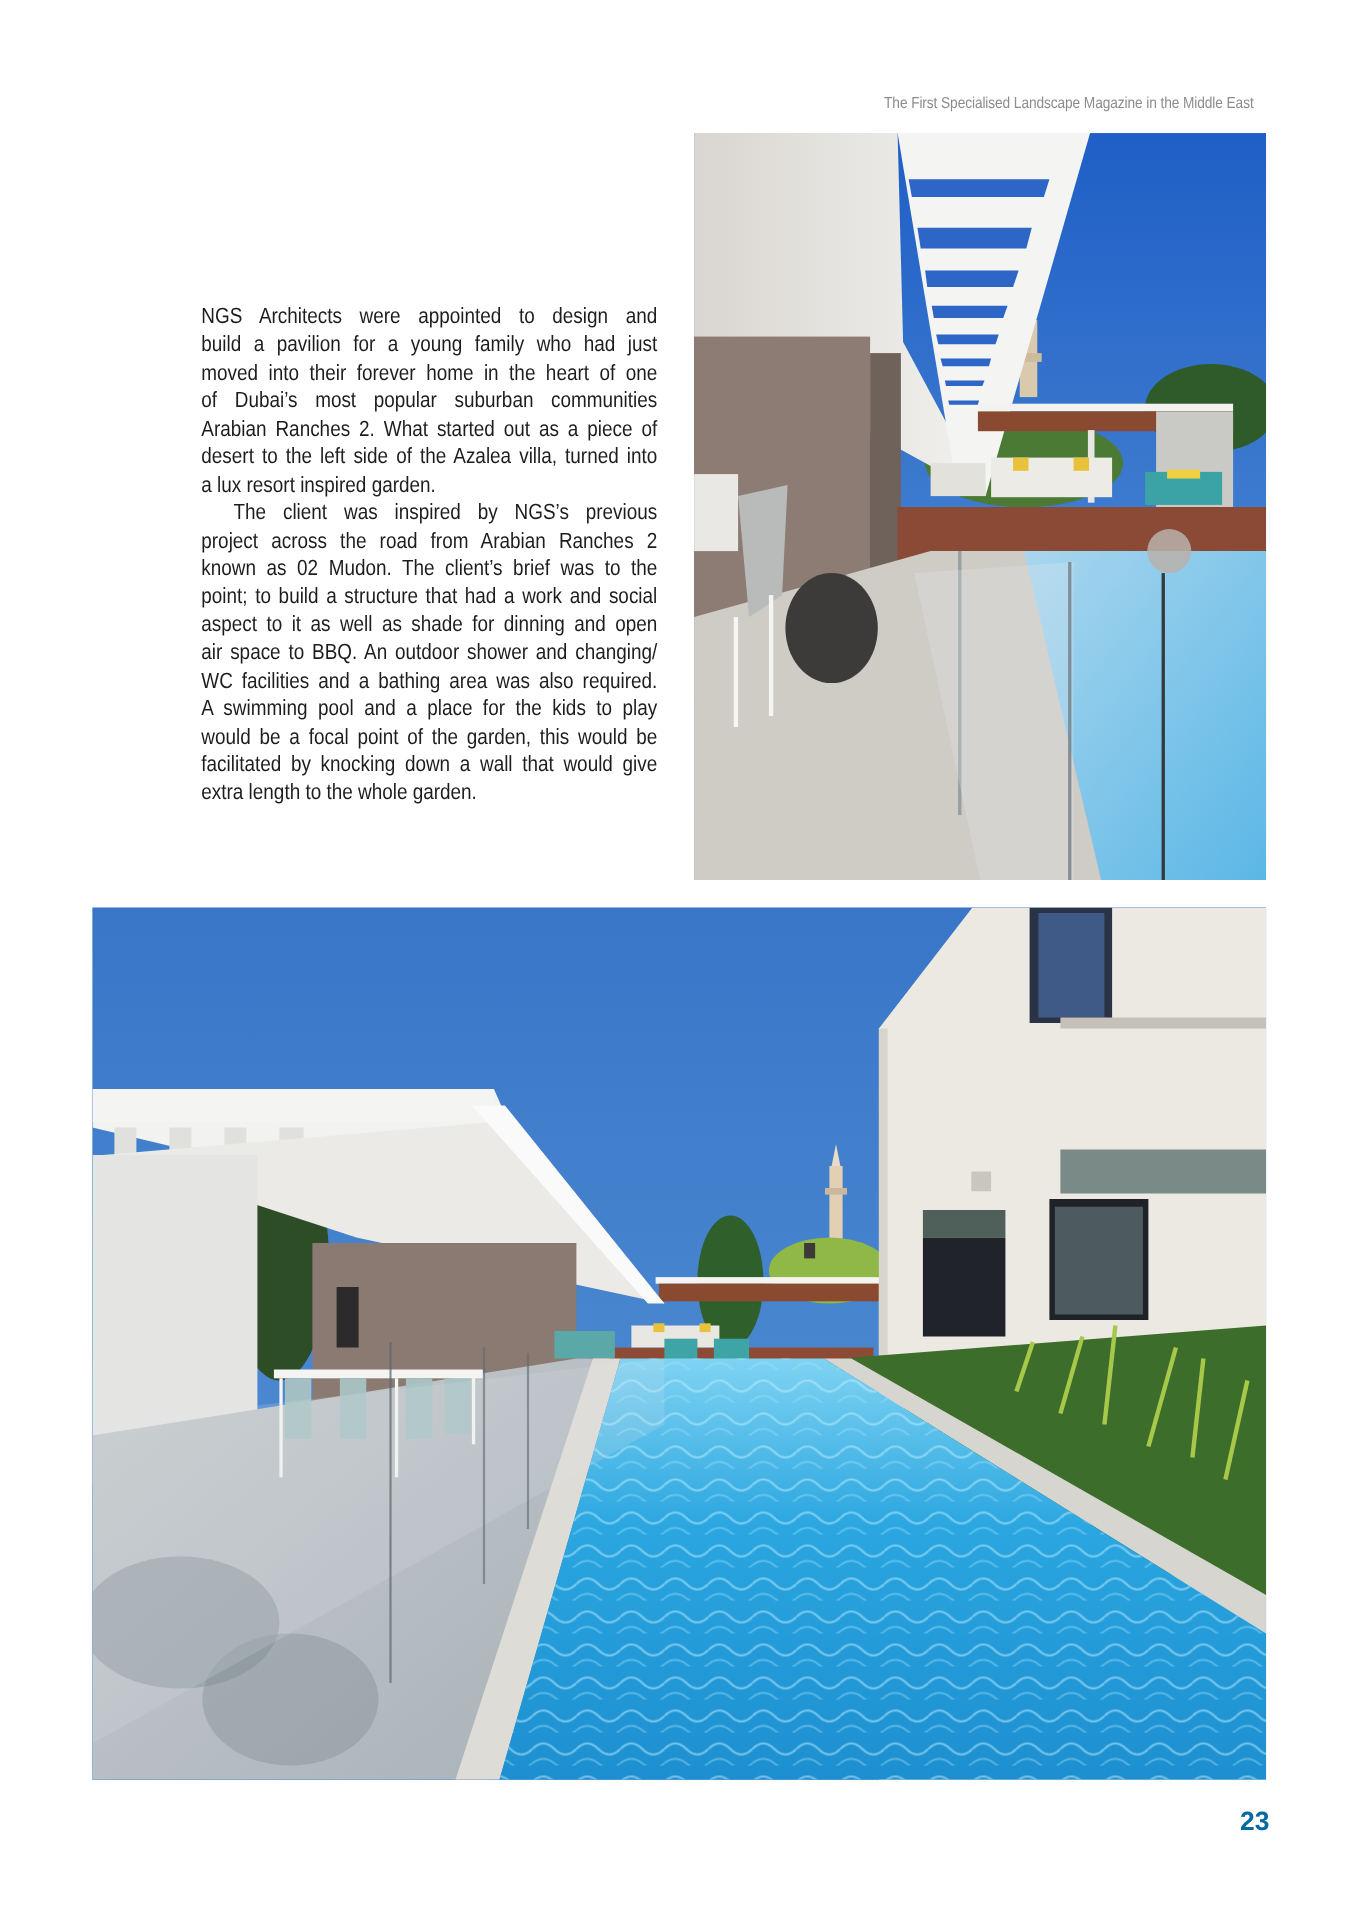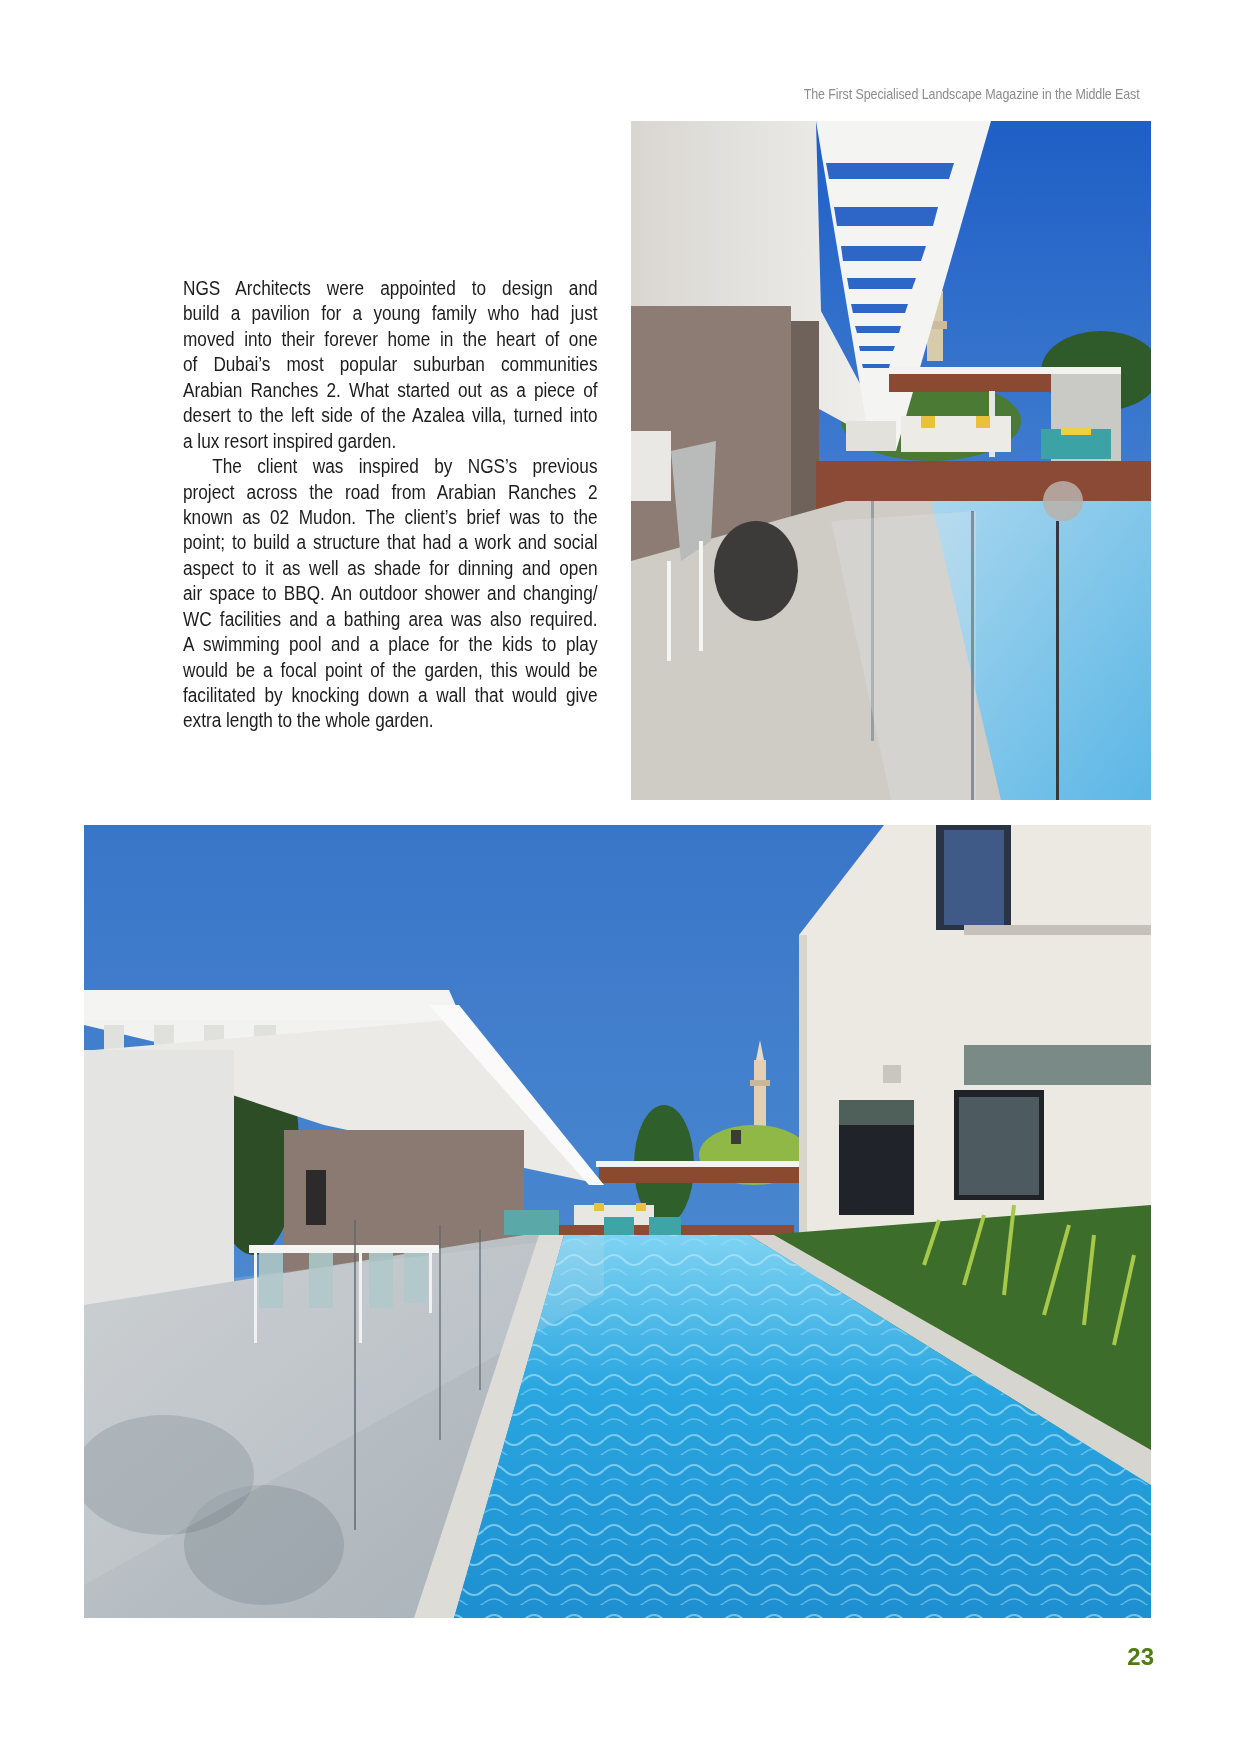--- a/index.html
+++ b/index.html
@@ -27,21 +27,21 @@
   .body-text .line.last { text-align-last: left; }
   .body-text .line.indent { text-indent: 34px; }
 
   
   .photo { position: absolute; overflow: hidden; }
   .photo-top { left: 631px; top: 121px; width: 520px; height: 679px; background: #c9c6c2; }
   .photo-bottom { left: 84px; top: 825px; width: 1067px; height: 793px; background: #4f86c9; }
 
   .page-number {
     position: absolute; right: 86px; top: 1643px;
-    font-size: 24px; font-weight: bold; color: #4d7c0f;
+    font-size: 24px; font-weight: bold; color: #0369a1;
   }
   svg { display: block; }
 </style>
 </head>
 <body>
 
 <div class="running-head">The First Specialised Landscape Magazine in the Middle East</div>
 
 <div class="body-text">
   <div>

